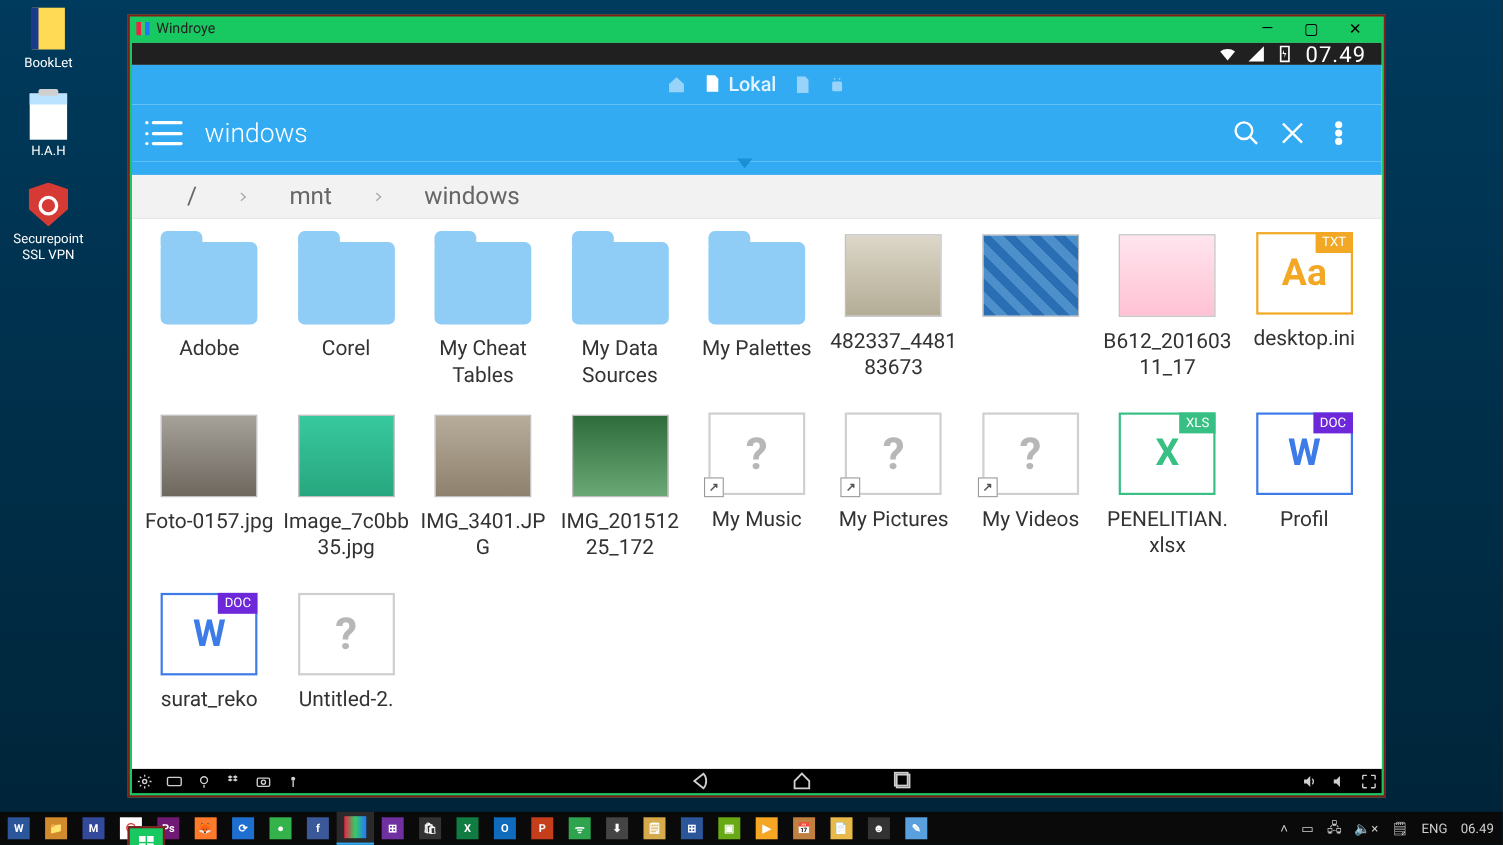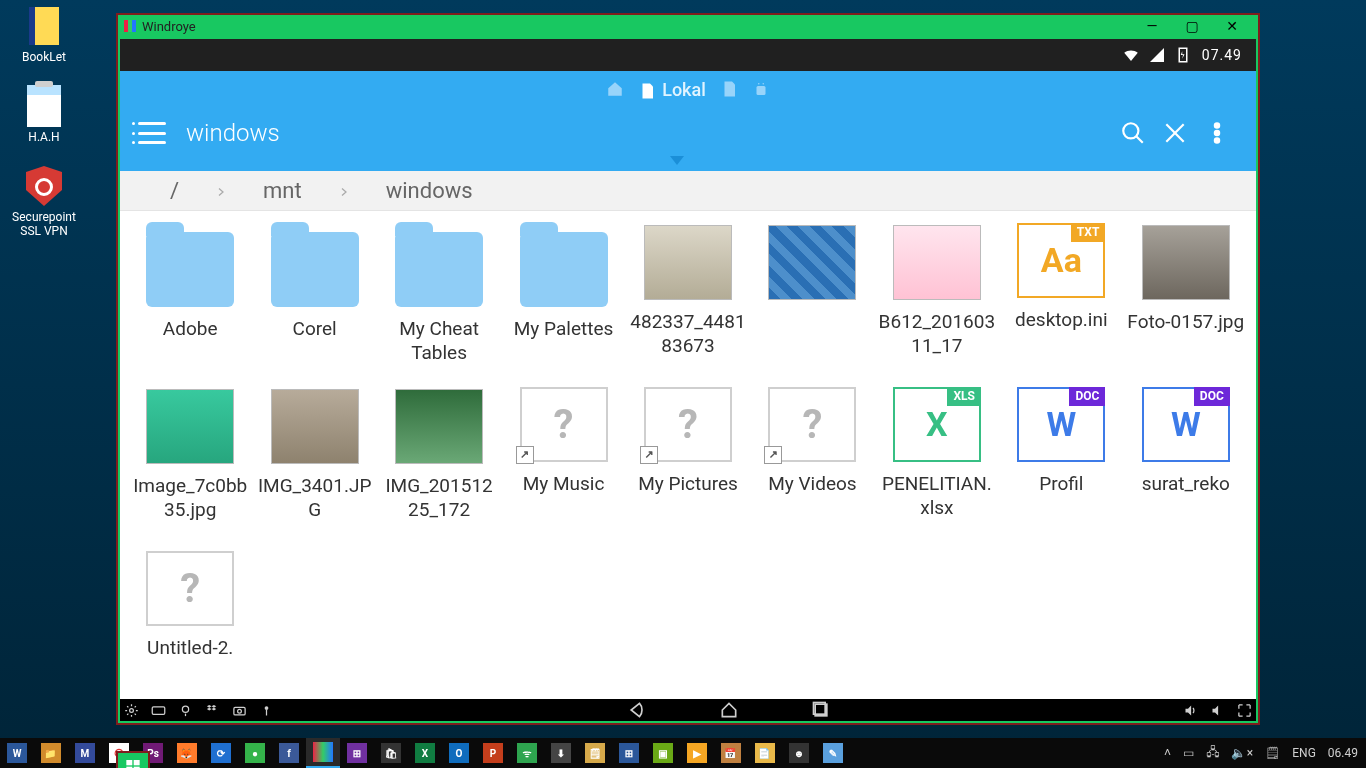--- a/index.html
+++ b/index.html
@@ -19,29 +19,29 @@
 .win { position:absolute; left:116px; top:13px; width:1144px; height:712px; border:2px solid #7f1d1d; background:#18c861; }
 .win-title { height:22px; display:flex; align-items:center; padding:0 6px; color:#222; font-size:13px; }
 .win-title .wt-ico { width:12px; height:12px; margin-right:6px; background:linear-gradient(90deg,#e24 0 33%,#3c6 33% 66%,#27f 66%); }
 .win-title .sp { flex:1; }
 .win-btn { width:40px; height:20px; display:flex; align-items:center; justify-content:center; color:#000; font-size:14px; }
 
 
 .emu { position:absolute; left:2px; top:24px; right:2px; bottom:24px; background:#fff; display:flex; flex-direction:column; }
 
 
-.statusbar { height:20px; background:#202020; color:#fff; display:flex; align-items:center; justify-content:flex-end; padding:16px 14px; gap:10px; font-size:14px; letter-spacing:1px; }
+.statusbar { height:20px; background:#202020; color:#fff; display:flex; align-items:center; justify-content:flex-end; padding:4px 14px; gap:10px; font-size:20px; letter-spacing:1px; }
 .statusbar svg { width:18px; height:18px; fill:#fff; }
 .statusbar .sig { width:0; height:0; border-left:14px solid transparent; border-bottom:14px solid #fff; }
 
 
 .topbar { height:36px; background:#33abf2; display:flex; align-items:center; justify-content:center; gap:14px; color:#e1f4ff; font-size:18px; }
 .topbar .home-ico, .topbar .dev-ico { opacity:.65; }
 .topbar svg { width:18px; height:18px; fill:#cfeaff; }
-.topbar .sd { display:flex; align-items:flex-end; gap:6px; font-weight:500; }
+.topbar .sd { display:flex; align-items:flex-start; gap:6px; font-weight:500; }
 .topbar .sd svg{ fill:#fff; }
 
 
 .toolbar { height:52px; background:#33abf2; display:flex; align-items:center; padding:0 18px; color:#fff; position:relative; }
 .toolbar .menu-ico { width:28px; height:22px; margin-right:20px; display:flex; flex-direction:column; justify-content:space-between; }
 .toolbar .menu-ico span{ height:3px; background:#fff; border-radius:2px; position:relative; }
 .toolbar .menu-ico span:before{ content:''; position:absolute; left:-6px; top:0; width:3px; height:3px; background:#fff; border-radius:50%; }
 .toolbar .title { font-size:24px; font-weight:300; }
 .toolbar .sp { flex:1; }
 .toolbar .t-ico { width:42px; height:42px; display:flex; align-items:center; justify-content:center; }
@@ -69,21 +69,21 @@
 .photo.p1{ background:linear-gradient(#dcd7c8,#b3ac96); }
 .photo.p2{ background:repeating-linear-gradient(45deg,#2a6fb4 0 8px,#4d8fcb 8px 16px); }
 .photo.p3{ background:linear-gradient(#ffe5ee,#ffc2d4); }
 .photo.p4{ background:linear-gradient(#a6a199,#6d675e); }
 .photo.p5{ background:linear-gradient(#38c99e,#27a67e); }
 .photo.p6{ background:linear-gradient(#b7ab9a,#8e826e); }
 .photo.p7{ background:linear-gradient(#2f6c3b,#6aa876); }
 
 
 .doc { background:#fff; border:2px solid #cfcfcf; width:72px; height:80px; margin-top:-2px; position:relative; display:flex; align-items:center; justify-content:center; color:#888; }
-.doc .tag { position:absolute; top:-2px; right:-2px; padding:2px 6px; font-size:12px; font-weight:700; color:#fff; }
+.doc .tag { position:absolute; top:-2px; right:-2px; padding:2px 6px; font-size:12px; font-weight:400; color:#fff; }
 .doc.txt { border-color:#f2a825; color:#f2a825; }
 .doc.txt .tag{ background:#f2a825; }
 .doc.word{ border-color:#3d7be8; color:#3d7be8; }
 .doc.word .tag{ background:#6d28d9; }
 .doc.xls { border-color:#37bf84; color:#37bf84;justify-content:center; }
 .doc.xls .tag{ background:#37bf84; }
 .doc.unk { color:#b7b7b7; font-size:40px; }
 .doc .sys-badge{ position:absolute; left:-6px; bottom:-4px; background:#fff; border:1px solid #999; width:18px; height:18px; display:flex; align-items:center; justify-content:center; font-size:11px; color:#555; }
 
 
@@ -221,20 +221,24 @@
       <div class="item">
           <div class="thumb folder"></div>
           <div class="label">Corel</div>
         </div>
       <div class="item">
           <div class="thumb folder"></div>
           <div class="label">My Cheat Tables</div>
         </div>
       <div class="item">
           <div class="thumb folder"></div>
+          <div class="label">My Data Sources</div>
+        </div>
+      <div class="item">
+          <div class="thumb folder"></div>
           <div class="label">My Palettes</div>
         </div>
       <div class="item">
           <div class="thumb photo p1"></div>
           <div class="label">482337_448183673</div>
         </div>
       <div class="item">
           <div class="thumb photo p2"></div>
         </div>
       <div class="item">

